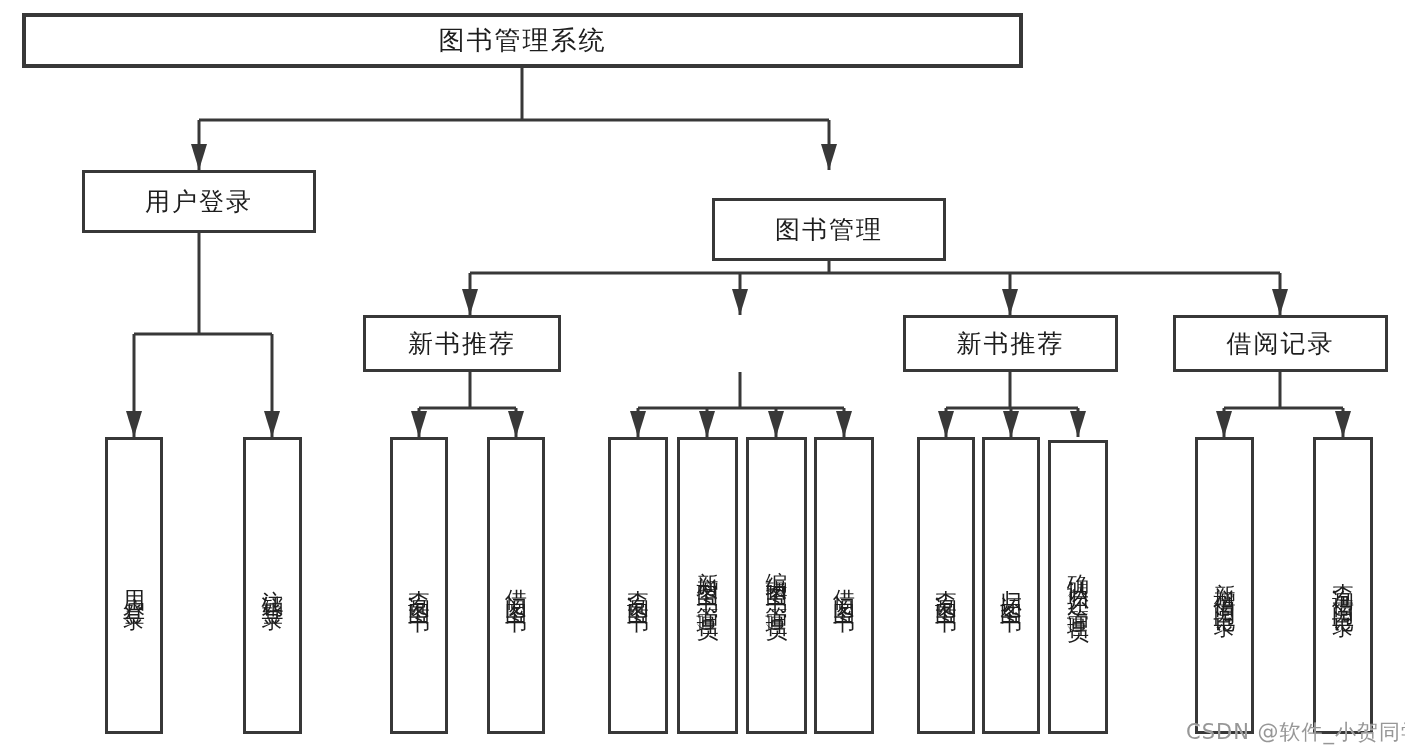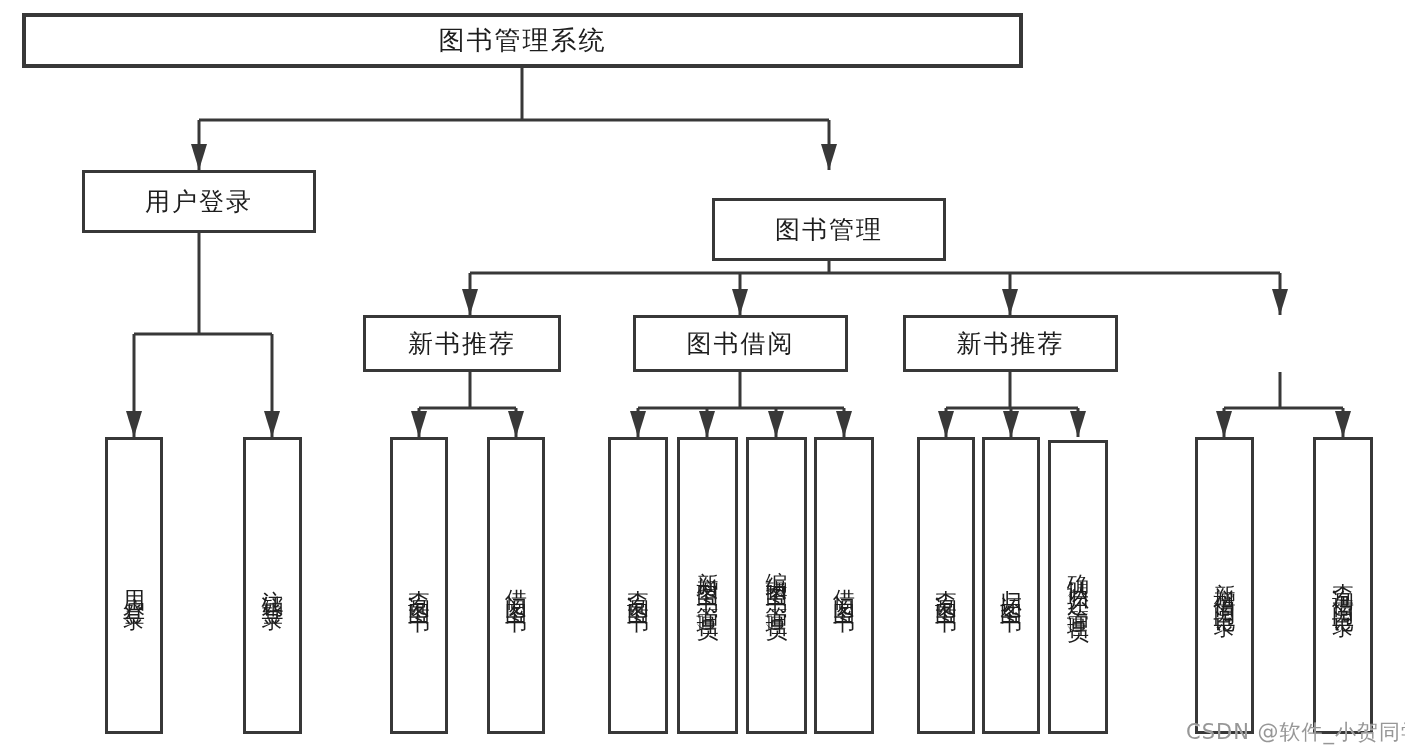--- a/index.html
+++ b/index.html
@@ -102,25 +102,25 @@
   <div class="node hbox" style="left:82px;top:170px;width:234px;height:63px;">
     <span>用户登录</span>
   </div>
   <div class="node hbox" style="left:712px;top:170px;width:234px;height:63px;margin-top:28px;">
     <span>图书管理</span>
   </div>
 
   <div class="node hbox" style="left:363px;top:315px;width:198px;height:57px;">
     <span>新书推荐</span>
   </div>
-  <div class="node hbox" style="left:633px;top:315px;width:215px;height:57px;">
-    <span>图书借阅</span>
-  </div>
   <div class="node hbox" style="left:903px;top:315px;width:215px;height:57px;">
     <span>新书推荐</span>
+  </div>
+  <div class="node hbox" style="left:1173px;top:315px;width:215px;height:57px;">
+    <span>借阅记录</span>
   </div>
 
   <div class="node vbox" style="left:105px;top:437px;width:58px;height:297px;">
     <span>用户登录</span>
   </div>
   <div class="node vbox" style="left:243px;top:437px;width:59px;height:297px;">
     <span>注销登录</span>
   </div>
 
   <div class="node vbox" style="left:390px;top:437px;width:58px;height:297px;">

